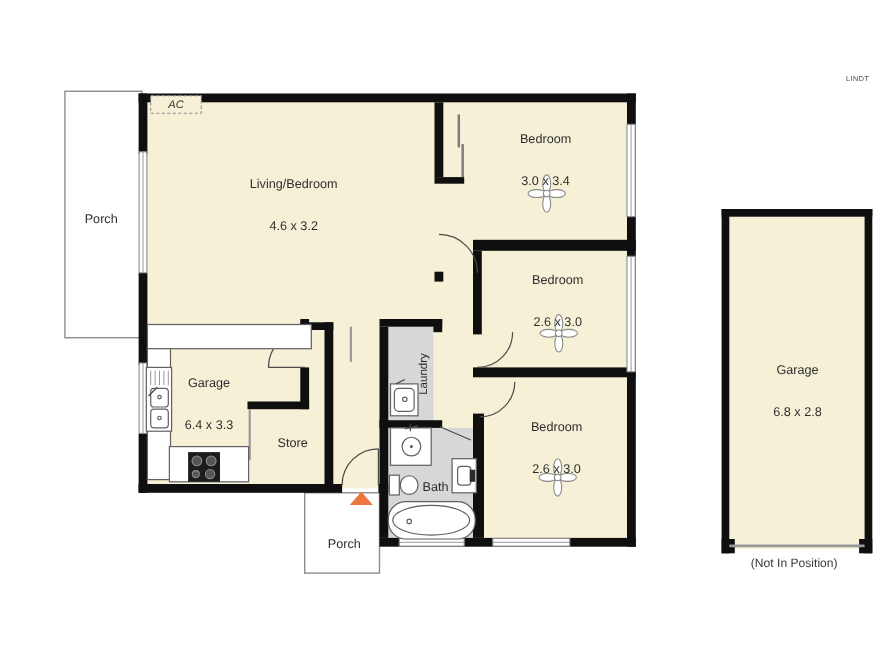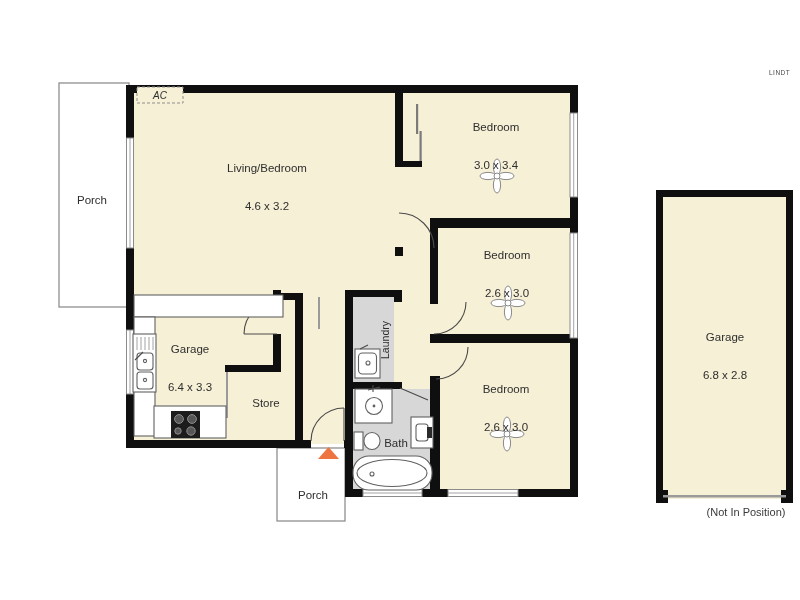--- a/index.html
+++ b/index.html
@@ -239,21 +239,21 @@
 <div class="lbl" style="left:92px;top:200px;">
   <span>Porch</span>
 </div>
 <div class="lbl" style="left:313px;top:495px;">
   <span>Porch</span>
 </div>
 <div class="lbl" style="left:725px;top:356px;">
   <span>Garage</span>
   <span class="dim">6.8 x 2.8</span>
 </div>
-<div class="lbl note" style="left:722px;top:512px;margin-left:24px;">
+<div class="lbl note" style="left:722px;top:512px;">
   <span>(Not In Position)</span>
 </div>
 <div class="lbl ac-lbl" style="left:160px;top:96px;font-style:italic;">
   <span>AC</span>
 </div>
 <div class="mark" style="left:769px;top:69px;">LINDT</div>
 
 </div>
 
 </body></html>

